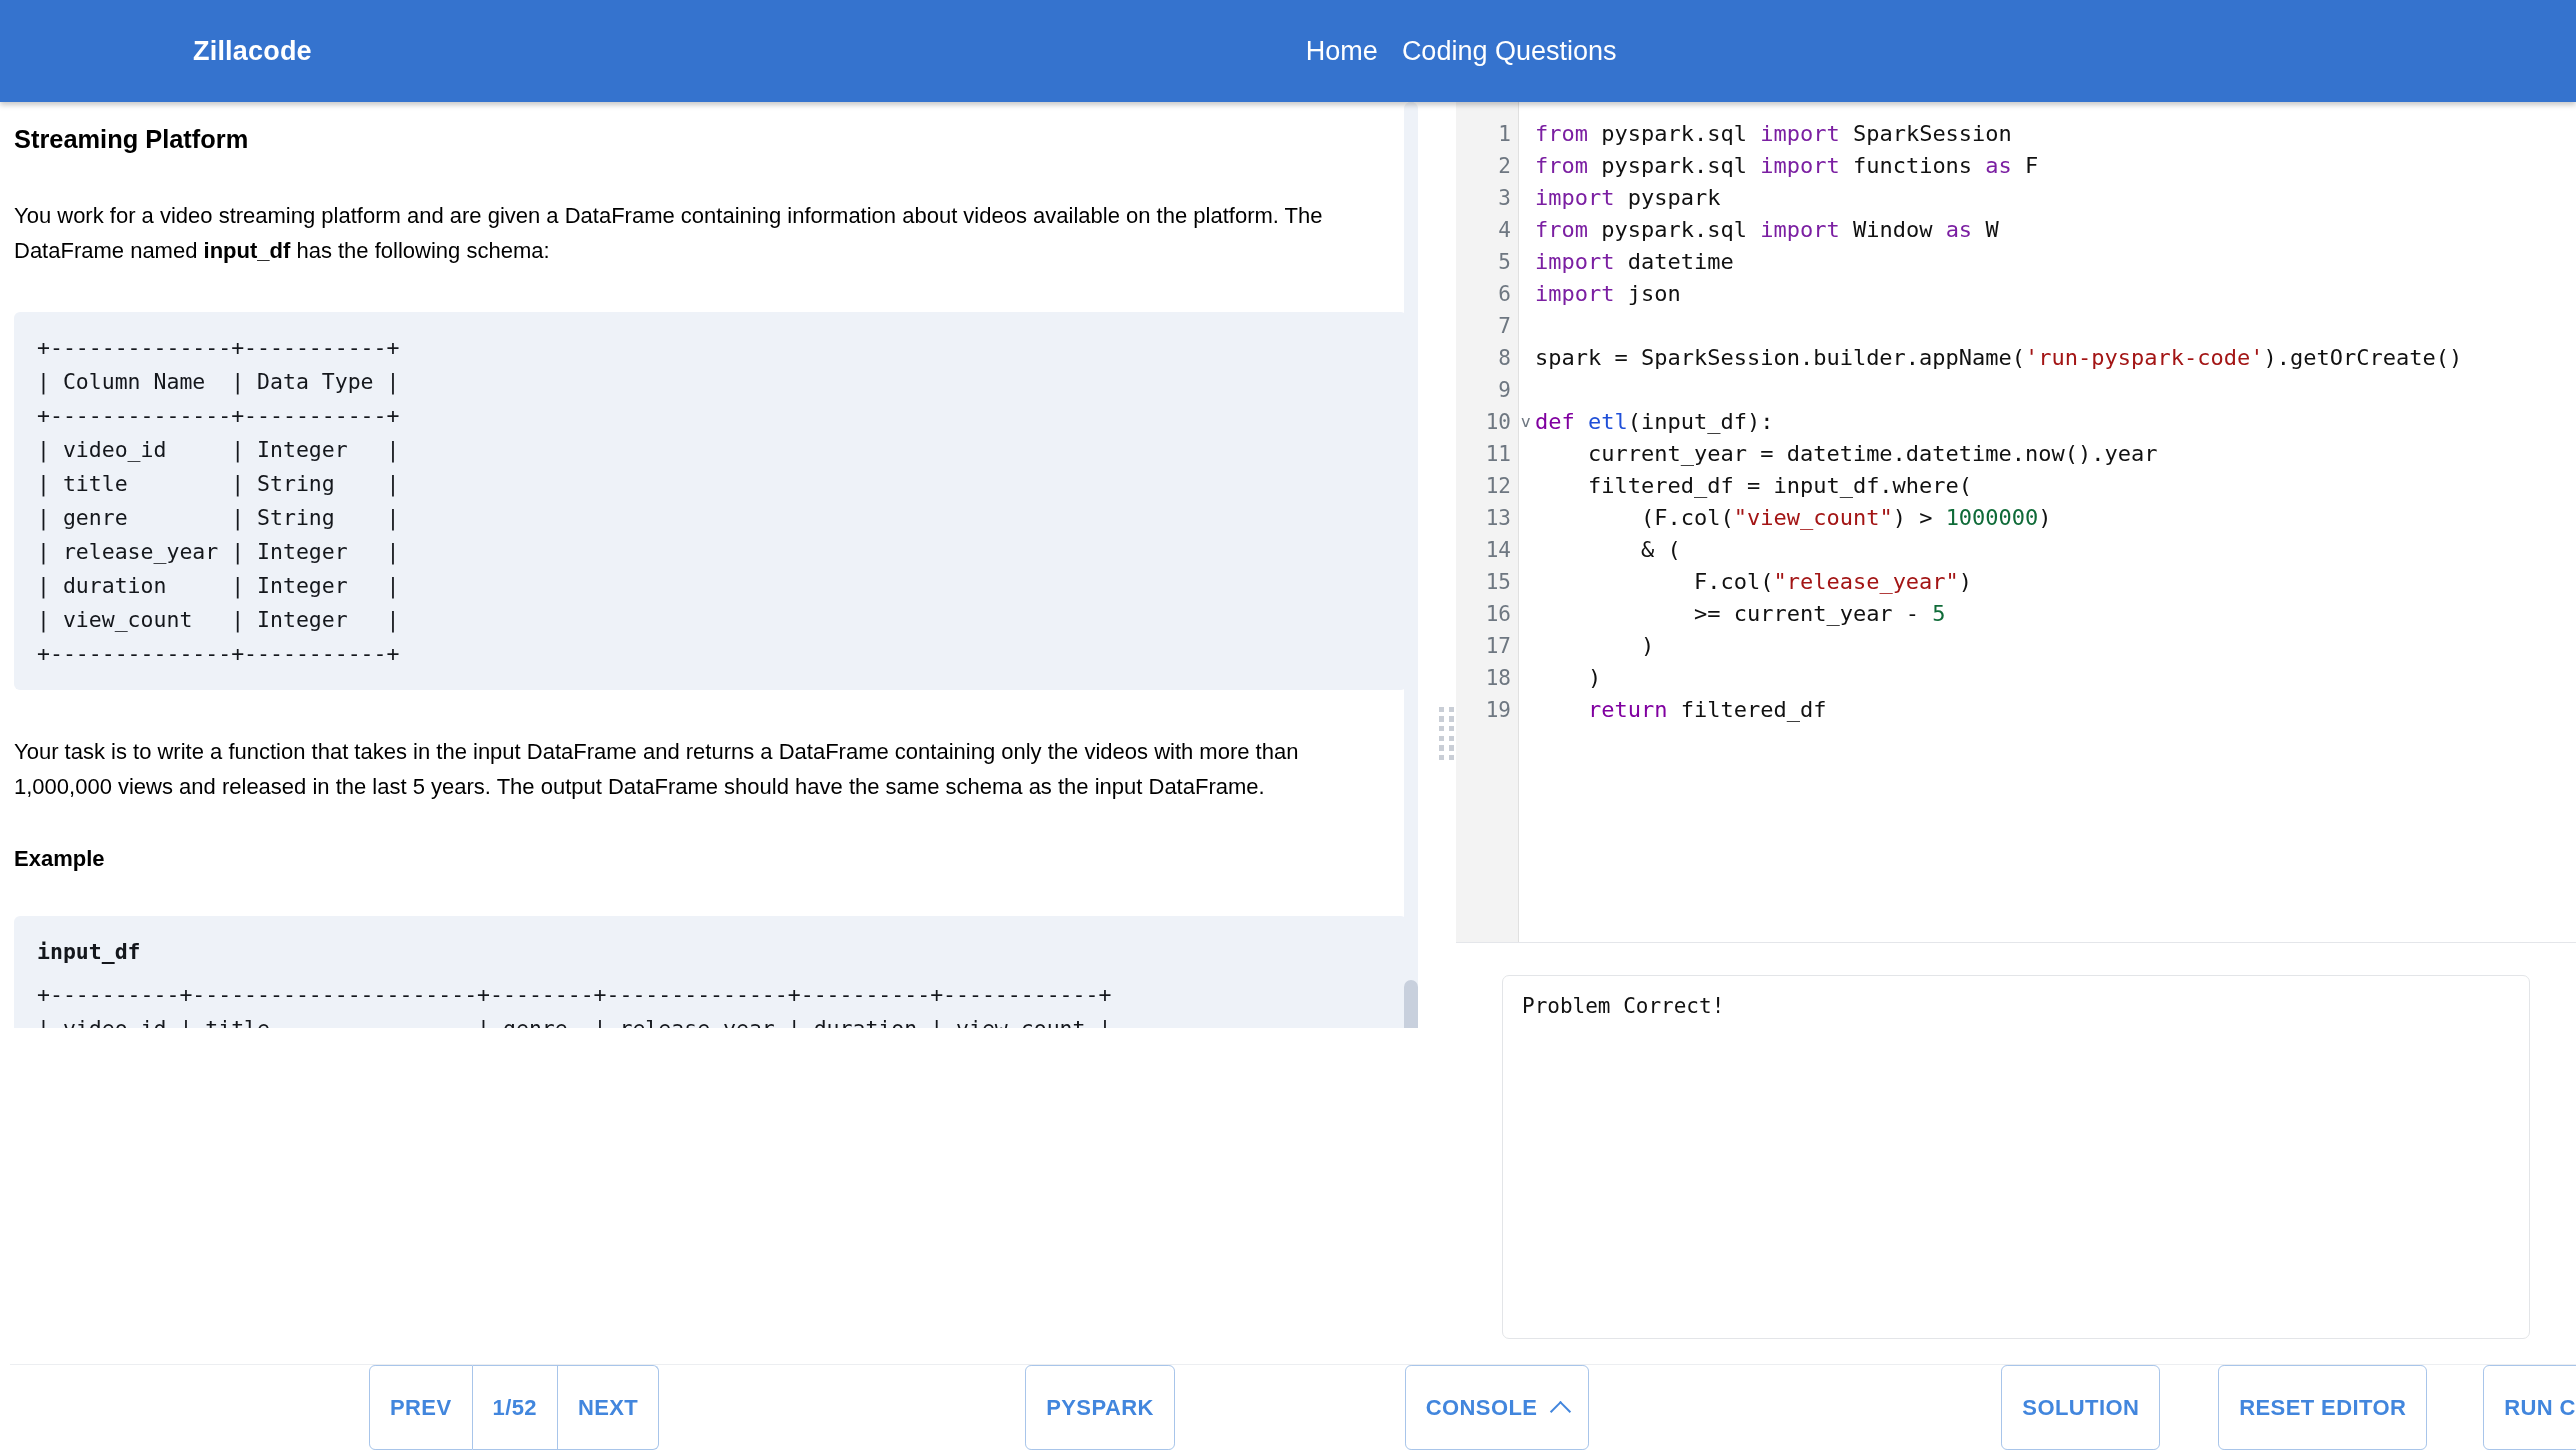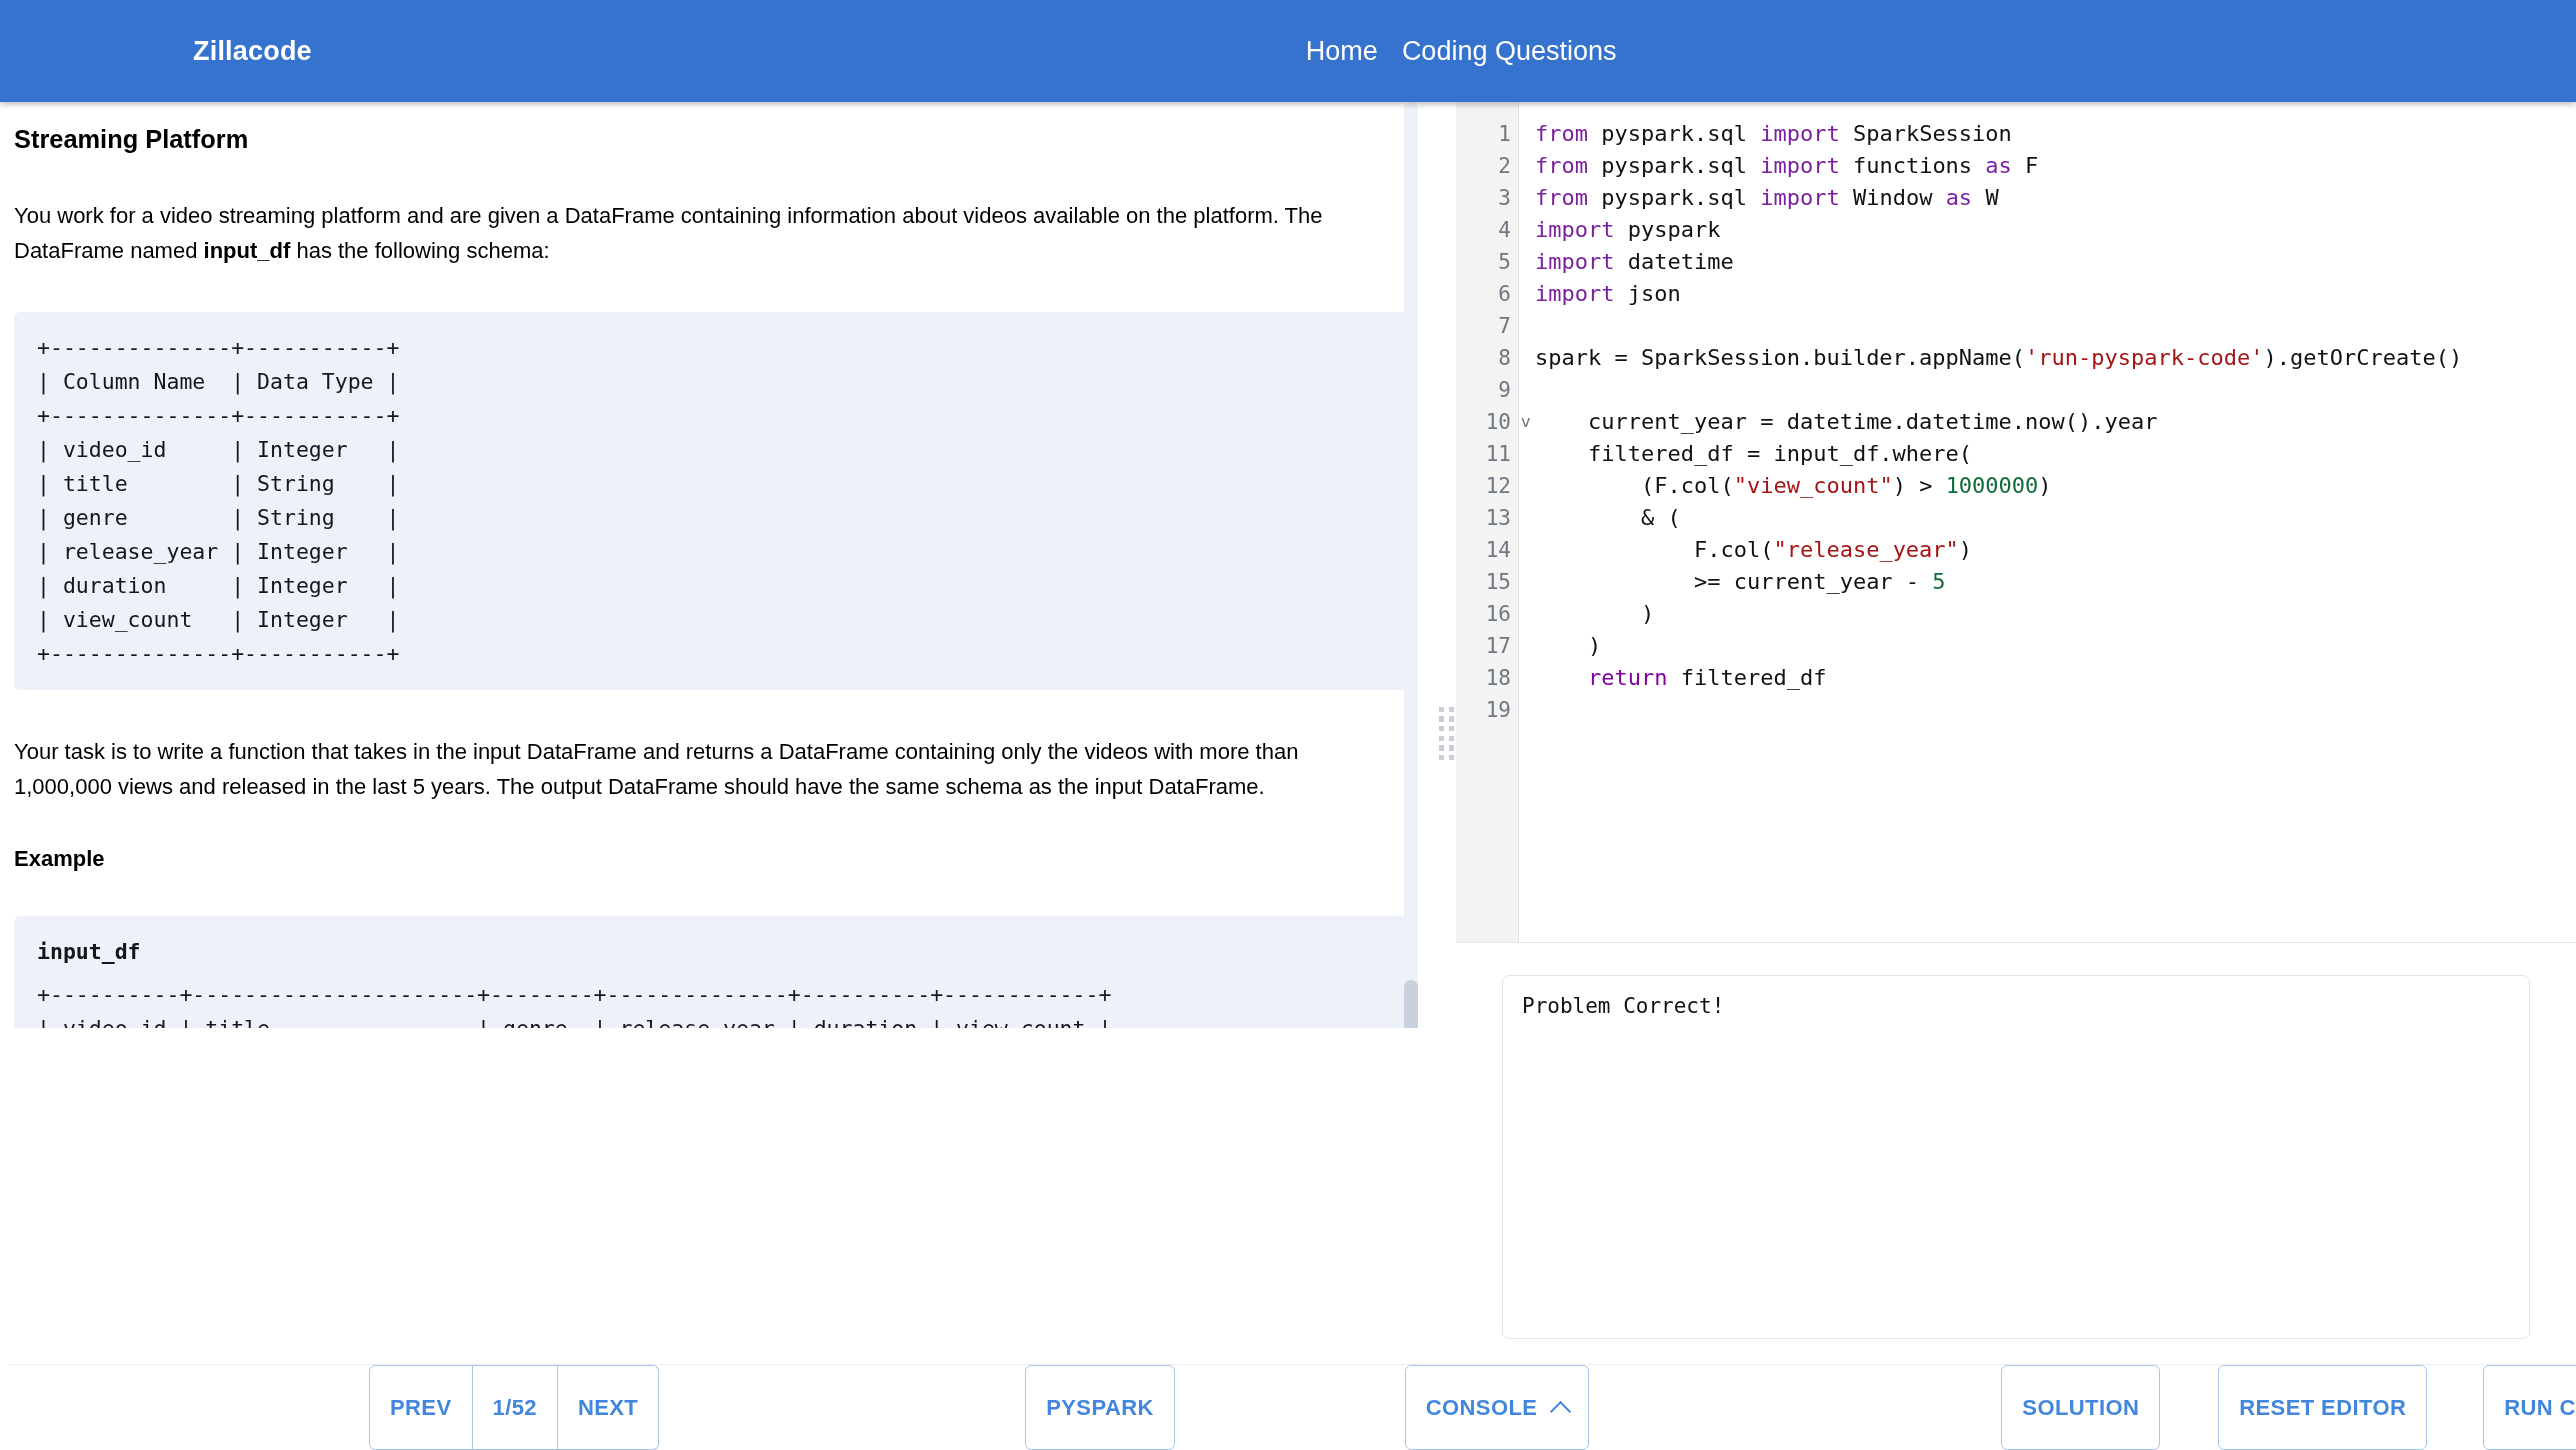--- a/index.html
+++ b/index.html
@@ -291,27 +291,28 @@
           <div class="gline">14</div>
           <div class="gline">15</div>
           <div class="gline">16</div>
           <div class="gline">17</div>
           <div class="gline">18</div>
           <div class="gline">19</div>
         </div>
       <div class="codearea" id="codearea">
           <div class="cline"><span class="kw">from </span><span>pyspark.sql </span><span class="kw">import </span><span>SparkSession</span></div>
           <div class="cline"><span class="kw">from </span><span>pyspark.sql </span><span class="kw">import </span><span>functions </span><span class="kw">as </span><span>F</span></div>
+          <div class="cline"><span class="kw">import </span><span>pyspark</span></div>
           <div class="cline"><span class="kw">from </span><span>pyspark.sql </span><span class="kw">import </span><span>Window </span><span class="kw">as </span><span>W</span></div>
-          <div class="cline"><span class="kw">import </span><span>pyspark</span></div>
           <div class="cline"><span class="kw">import </span><span>datetime</span></div>
           <div class="cline"><span class="kw">import </span><span>json</span></div>
           <div class="cline">&nbsp;</div>
           <div class="cline"><span>spark = SparkSession.builder.appName(</span><span class="str">'run-pyspark-code'</span><span>).getOrCreate()</span></div>
           <div class="cline">&nbsp;</div>
+          <div class="cline"><span class="kw2">def </span><span class="fn">etl</span><span>(input_df):</span></div>
           <div class="cline"><span>    current_year = datetime.datetime.now().year</span></div>
           <div class="cline"><span>    filtered_df = input_df.where(</span></div>
           <div class="cline"><span>        (F.col(</span><span class="str">"view_count"</span><span>) &gt; </span><span class="num">1000000</span><span>)</span></div>
           <div class="cline"><span>        &amp; (</span></div>
           <div class="cline"><span>            F.col(</span><span class="str">"release_year"</span><span>)</span></div>
           <div class="cline"><span>            &gt;= current_year - </span><span class="num">5</span></div>
           <div class="cline"><span>        )</span></div>
           <div class="cline"><span>    )</span></div>
           <div class="cline"><span class="kw2">    return </span><span>filtered_df</span></div>
         </div>

